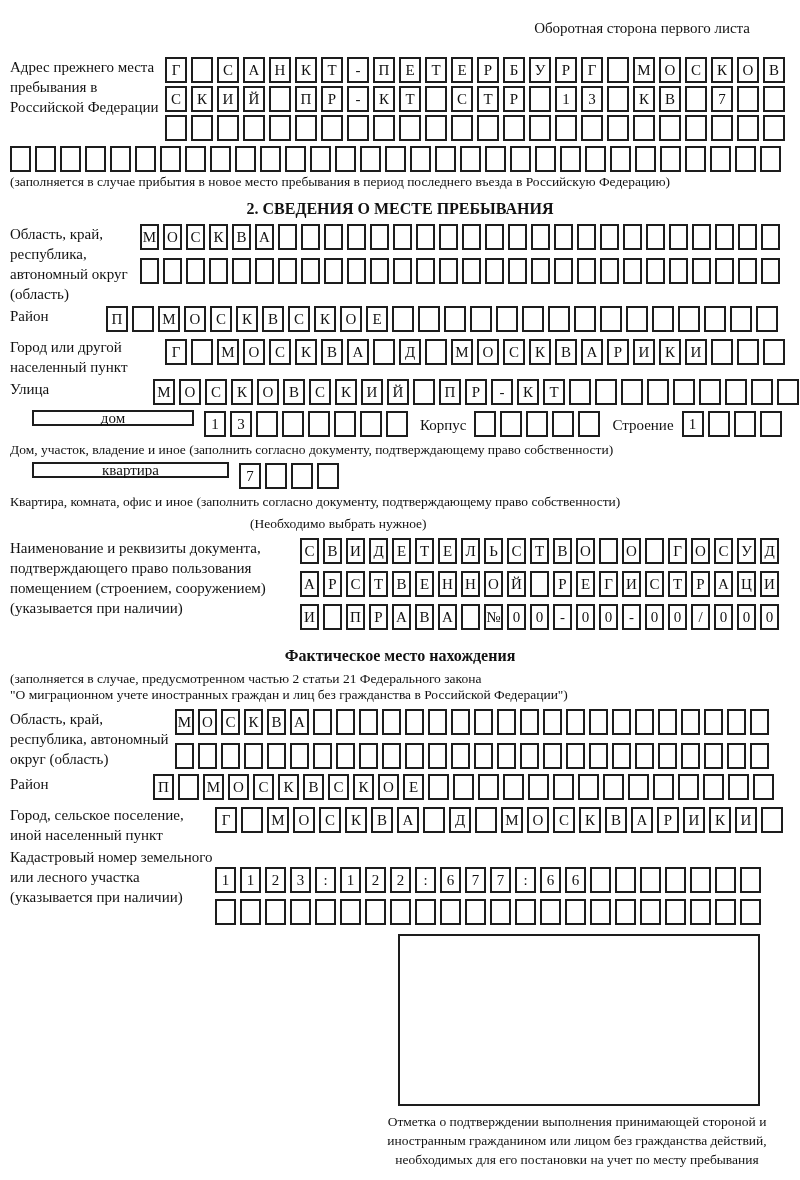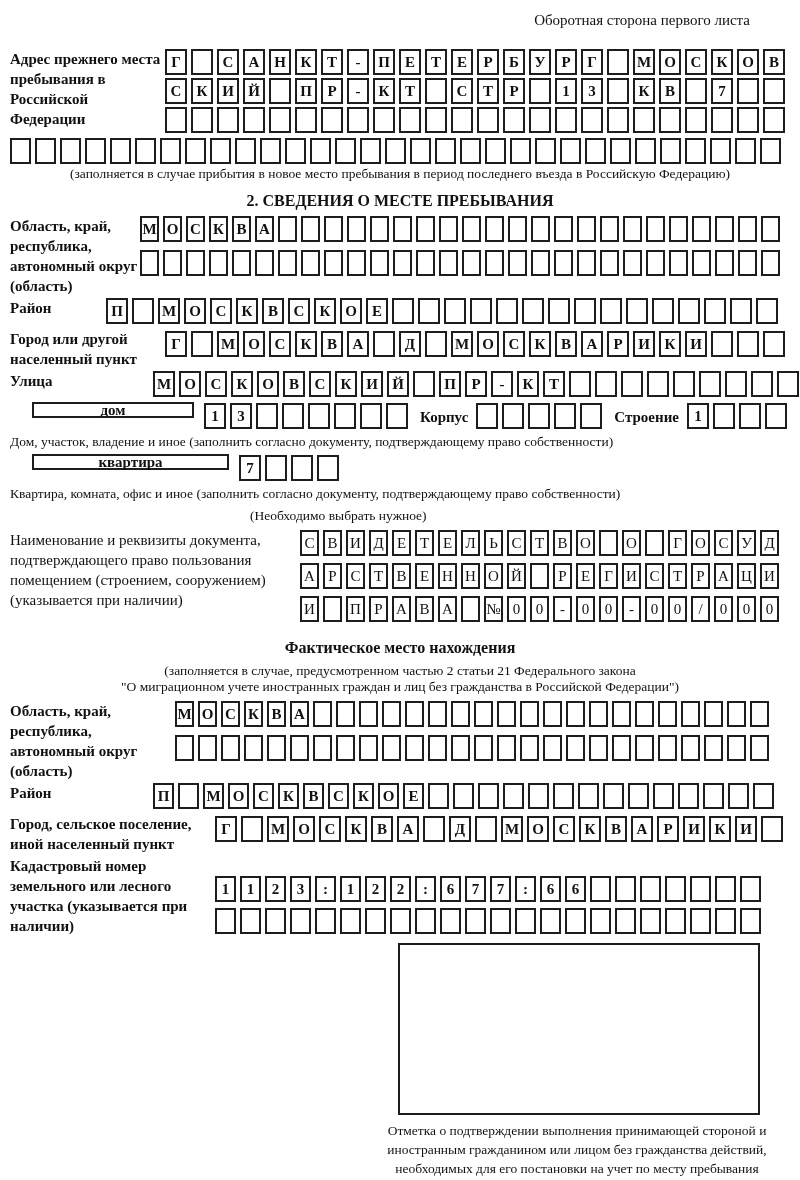--- a/index.html
+++ b/index.html
@@ -1,46 +1,46 @@
 <!DOCTYPE html>
 <html><head>
 <meta charset="utf-8">
 <style>
   html,body { margin:0; padding:0; background:#fff; }
   body { width:800px; height:1180px; font-family:"Liberation Serif", serif; color:#111; }
-  .sheet { box-sizing:border-box; width:800px; height:1180px; padding:12px 10px 0 10px; overflow:hidden; }
+  .sheet { box-sizing:border-box; width:800px; height:1180px; padding:20px 10px 0 10px; overflow:hidden; }
 
   .header-note { text-align:right; font-size:15px; padding-right:40px; margin-bottom:20px; }
 
   .frow { display:flex; align-items:flex-start; }
   .flabel { flex:none; font-size:15px; line-height:20px; }
   .gridcol { display:flex; flex-direction:column; }
 
   .boxrow { display:flex; flex-wrap:nowrap; margin-bottom:3px; }
   .cell { box-sizing:border-box; flex:none; display:flex; align-items:center; justify-content:center;
           width:21px; height:26px; border:2px solid #1d1d1d; margin-right:4px; font-size:15px; background:#fff; }
   .p23 .cell { width:19px; margin-right:4px; }
   .p25 .cell { width:21px; margin-right:4px; }
   .p26 .cell { width:22px; margin-right:4px; }
 
   .note { font-size:13.5px; }
-  .note.centered { text-align:center; }
+  .note.centered { }
   .sec-title { text-align:center; font-weight:bold; font-size:16px; margin:10px 0 6px 0; }
 
   .widebox { box-sizing:border-box; flex:none; border:2px solid #1d1d1d; height:16px; display:flex;
              align-items:center; justify-content:center; font-size:15px; background:#fff; }
   .inline-label { flex:none; font-size:15px; line-height:30px; margin:0 8px; }
 
   .chk { box-sizing:border-box; flex:none; width:23px; height:28px; border:2px solid #1d1d1d;
          display:flex; align-items:center; justify-content:center; font-size:15px; background:#fff; }
 
   .stamp-box { box-sizing:border-box; width:362px; height:172px; border:2px solid #1d1d1d; margin:6px 0 6px 388px; }
   .stamp-caption { width:390px; margin-left:372px; text-align:center; font-size:13.5px; line-height:19px; }
 
-  .mb2{margin-bottom:2px;font-weight:bold;} .mb4{margin-bottom:4px;} .mb6{margin-bottom:6px;}
+  .mb2{margin-bottom:2px;} .mb4{margin-bottom:4px;} .mb6{margin-bottom:6px;}
 </style>
 </head>
 <body>
 
 <div class="sheet">
 
   <div class="header-note">Оборотная сторона первого листа</div>
 
   <div class="frow mb2">
     <div class="flabel" style="width:155px;">Адрес прежнего места пребывания в Российской Федерации</div>

